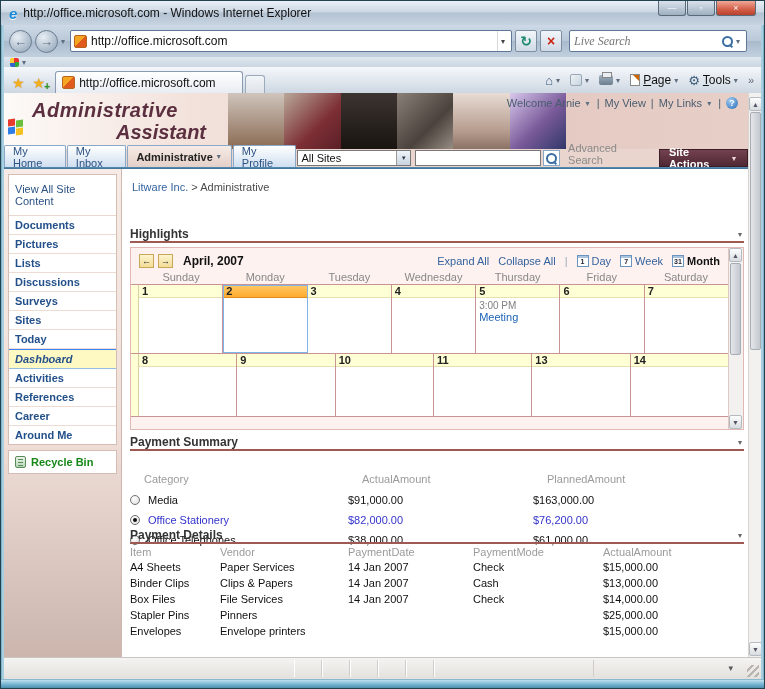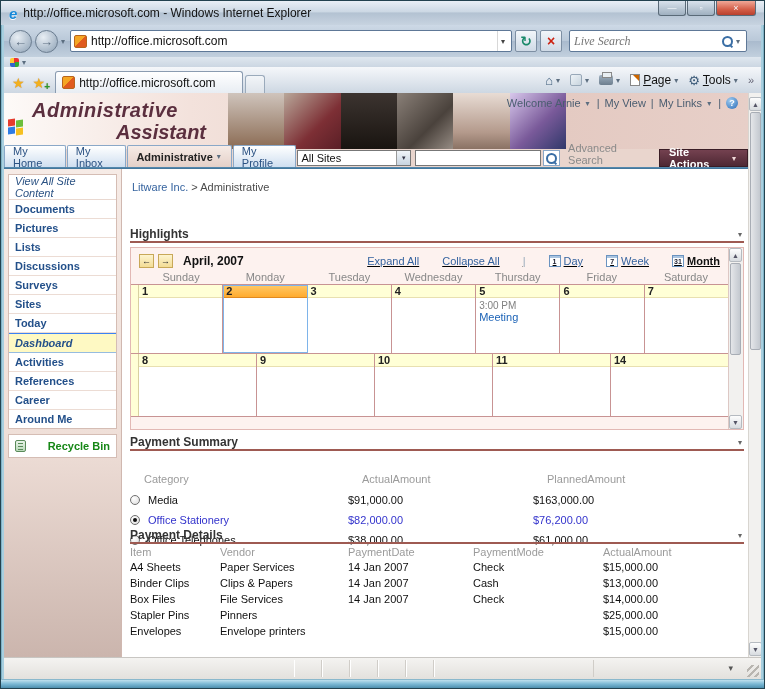--- a/index.html
+++ b/index.html
@@ -128,45 +128,45 @@
   .advsearch { color:#8a8a8a; padding:0 10px 1px 8px; }
   .siteactions { display:flex; align-items:center; gap:5px; height:18px; padding:0 9px;
     background:linear-gradient(180deg,#744150,#4e2833); color:#fff; font-weight:bold; border:1px solid #3a1d26; }
   .tealline { position:absolute; top:74px; left:0; right:13px; height:2px; background:linear-gradient(180deg,#5a8fb4,#3c6f94); }
 
   
   .contentwrap { position:absolute; top:76px; left:0; right:13px; bottom:0; }
   .sidebar { position:absolute; top:0; left:0; width:118px; bottom:0;
     background:linear-gradient(180deg,#f6ebe6 0%,#efdfd8 55%,#cbb5ad 100%); border-right:1px solid #d0b8b0; }
   .navbox { margin:5px 4px; border:1px solid #d5bdb4; background:#fff; }
-  .viewall { display:block; padding:0 6px; color:#2b5283; border-bottom:1px solid #e9d8d0;font-style:italic; }
+  .viewall { display:block; padding:8px 6px; color:#2b5283; border-bottom:1px solid #e9d8d0; }
   .sitem { padding:3px 6px; font-weight:bold; color:#23508a; border-bottom:1px solid #ecdcd4; cursor:pointer; }
   .sitem.active { background:#fef9c3; border-top:1px solid #3b82f6; border-bottom:1px solid #96bce0;font-style:italic; }
-  .recycle { display:flex; align-items:center; gap:5px; padding:5px 6px; font-weight:bold; color:#168716;justify-content:space-between; }
+  .recycle { display:flex; align-items:center; gap:5px; padding:5px 6px; font-weight:bold; color:#168716; }
   .binico { width:11px; height:12px; border:1px solid #5a8a5a; border-radius:2px;
     background:linear-gradient(180deg,#eaf4ea,#b8d8b8); position:relative; }
   .binico::before { content:""; position:absolute; top:2px; left:2px; right:2px; height:1px; background:#5a8a5a; box-shadow:0 3px 0 #5a8a5a, 0 6px 0 #5a8a5a; }
 
   .main { position:absolute; top:0; left:119px; right:0; bottom:0; background:#fff; }
   .breadcrumb { position:absolute; top:12px; left:9px; color:#4c4c4c; }
   .breadcrumb .sitelink { color:#35639f; }
 
   .secheader { position:absolute; left:7px; right:4px; height:16px; border-bottom:2px solid #9e5a52;
     font-size:12px; font-weight:bold; color:#333; }
   .secdrop { position:absolute; right:2px; top:3px; color:#666; font-size:8px; }
 
   
   .calwidget { position:absolute; top:78px; left:7px; right:4px; height:183px;
     background:#fdf2ef; border:1px solid #e2b8b4; }
   .calinner { position:absolute; top:0; left:0; right:15px; bottom:0; }
   .calhead { display:flex; align-items:center; gap:4px; padding:6px 8px 3px 8px; }
   .calnavbtn { width:15px; height:14px; display:flex; align-items:center; justify-content:center;
     background:linear-gradient(180deg,#fdf4cf,#f3dc96); border:1px solid #c8a858; font-size:9px; color:#333; }
   .calmonth { font-size:12px; font-weight:bold; color:#111; margin-left:6px; }
-  .calheadright { margin-left:auto; display:flex; align-items:center; gap:23px;text-decoration:underline; }
+  .calheadright { margin-left:auto; display:flex; align-items:center; gap:9px; }
   .callink { color:#35639f; }
   .pipe { color:#9ab; }
   .viewbtn { display:flex; align-items:center; gap:3px; color:#35639f; }
   .viewbtn.active { color:#111; font-weight:bold; }
   .viewico { width:12px; height:12px; background:#fff; border:1px solid #6a93c0; box-shadow:inset 0 2px 0 #aac4e0;
     font-size:7px; font-weight:bold; color:#223; display:flex; align-items:flex-end; justify-content:center; line-height:8px; }
   .dayhdrrow { display:flex; padding:0 0 1px 8px; }
   .dayhdr { flex:1; text-align:center; color:#888; }
   .calgrid { border-top:1px solid #c89393; }
   .weekrow { display:flex; border-bottom:1px solid #c89393; background:#fff; }
@@ -459,20 +459,24 @@
                   </div>
                 <div class="daycol">
                     <div class="datebar">10</div>
                     <div class="daybody"></div>
                   </div>
                 <div class="daycol">
                     <div class="datebar">11</div>
                     <div class="daybody"></div>
                   </div>
                 <div class="daycol">
+                    <div class="datebar">13</div>
+                    <div class="daybody"></div>
+                  </div>
+                <div class="daycol">
                     <div class="datebar">14</div>
                     <div class="daybody"></div>
                   </div>
               </div>
             </div>
           </div>
           <div class="calscroll">
             <div class="scr-arrow" style="top:0">▲</div>
             <div class="scr-thumb" style="top:15px;height:92px"></div>
             <div class="scr-arrow" style="bottom:0">▼</div>

